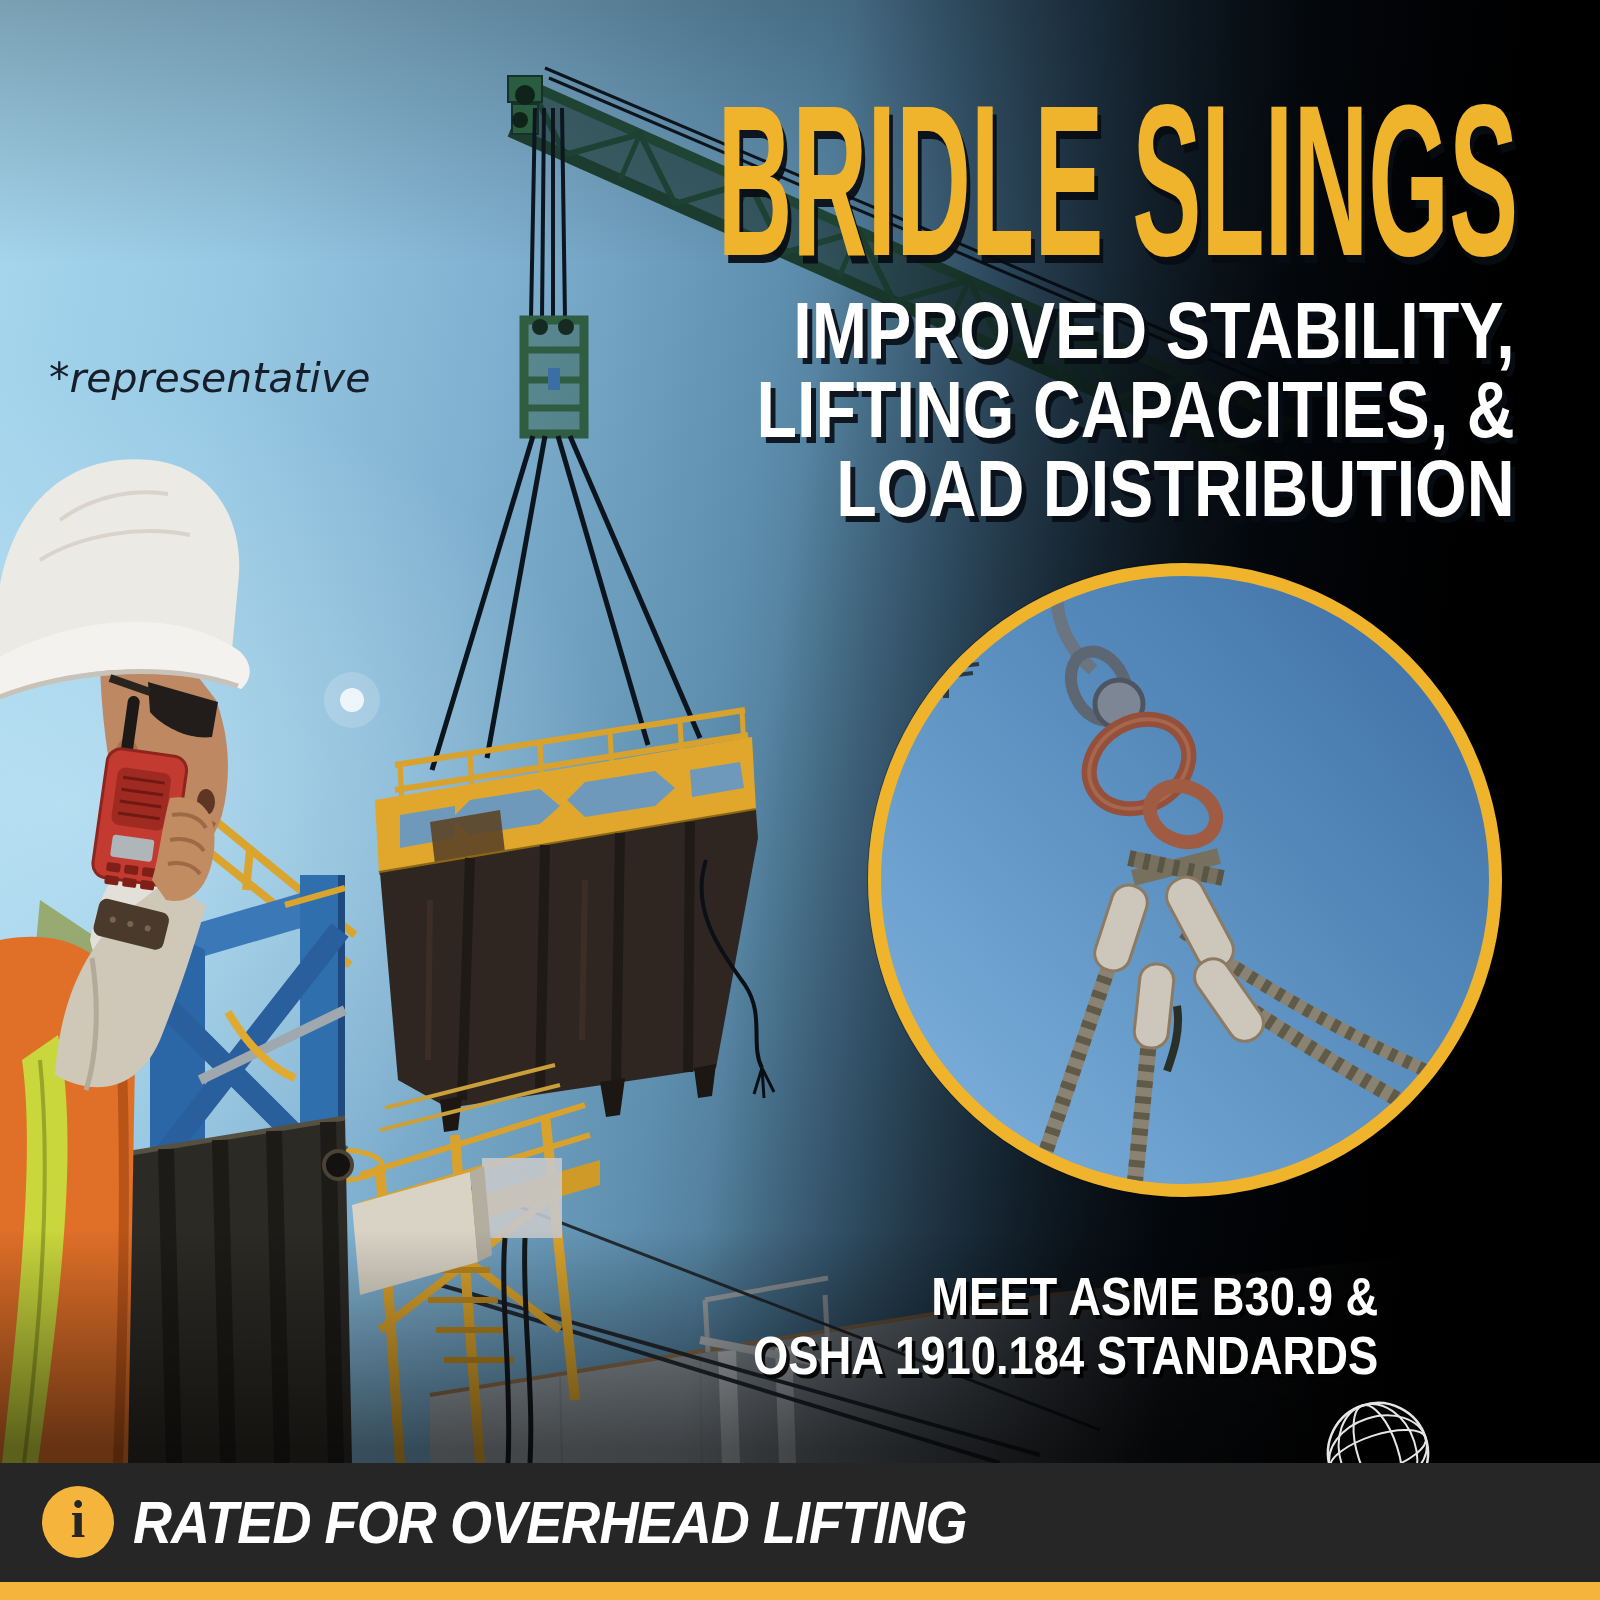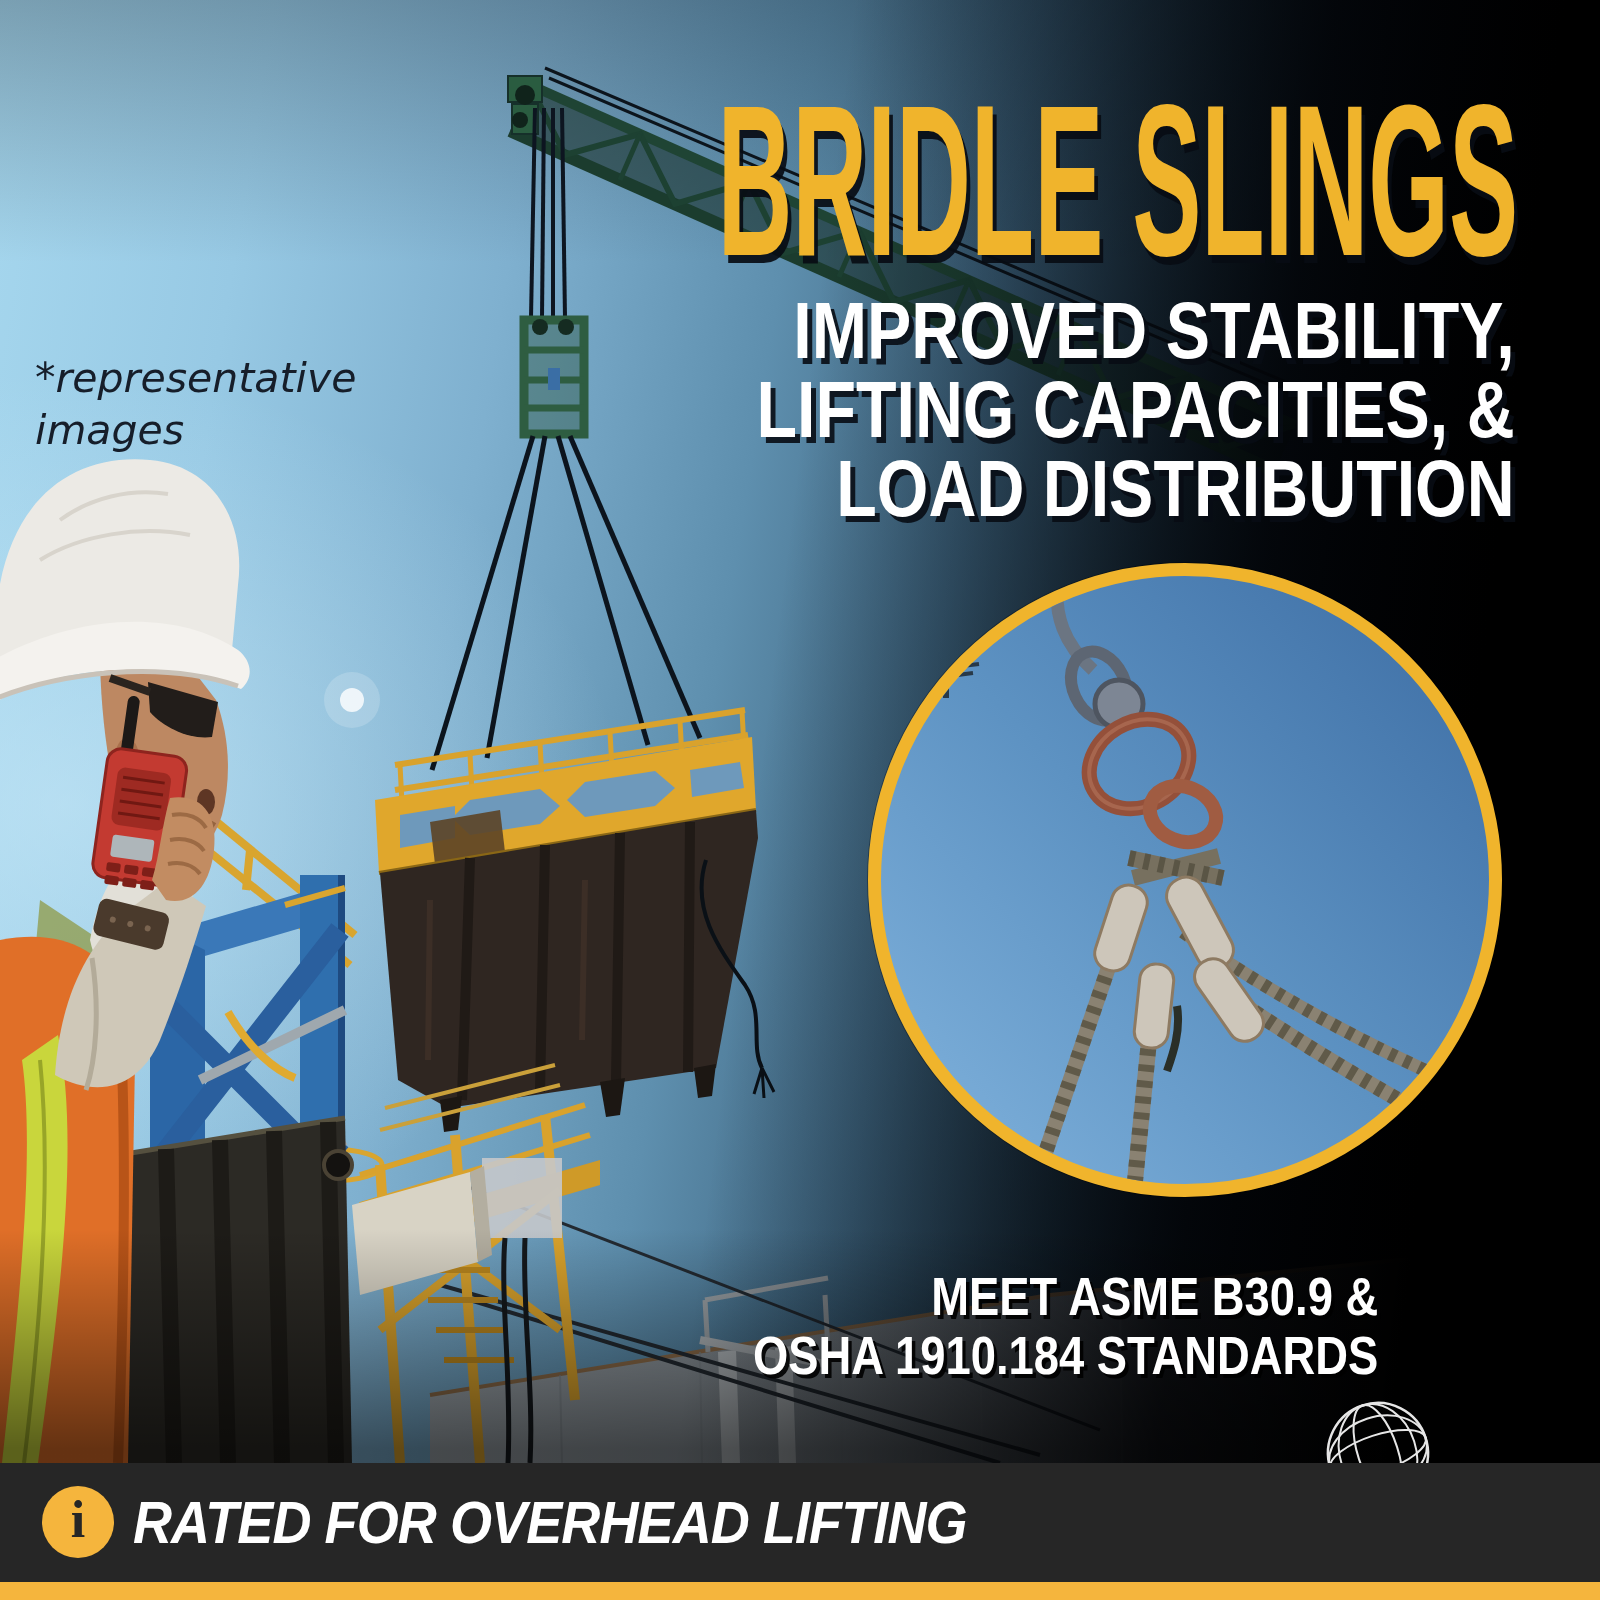--- a/index.html
+++ b/index.html
@@ -18,21 +18,21 @@
                rgba(1,2,5,.88) 75%, #000 88%);}
   .overlay-bottom{position:absolute;left:0;top:0;width:1600px;height:1463px;pointer-events:none;
     background:linear-gradient(to bottom, rgba(0,0,0,0) 84%, rgba(0,0,0,.55) 99%);}
   
   .inset{position:absolute;left:868px;top:563px;width:608px;height:608px;
     border:13px solid var(--accent,#F0B42C);border-radius:50%;overflow:hidden;
     background:linear-gradient(47deg,#82b4de 0%,#5d92c2 48%,#3c6ca3 100%);
     box-shadow:0 0 0 1px rgba(0,0,0,.3);}
   .inset svg{display:block;}
   
-  .note{position:absolute;left:35px;top:352px;font-style:italic;font-size:41px;line-height:52px;
+  .note{position:absolute;left:49px;top:352px;font-style:italic;font-size:41px;line-height:52px;
     color:#161e2a;font-family:"DejaVu Sans",sans-serif;}
   .title{position:absolute;right:82px;top:72px;font-size:216px;line-height:1;font-weight:800;
     color:var(--accent,#F0B42C);white-space:nowrap;transform:scaleX(.48);transform-origin:100% 0;
     text-shadow:8px 8px 0 rgba(8,12,20,.92);letter-spacing:0;}
   .subtitle{position:absolute;right:85px;top:291px;font-size:79px;line-height:79px;font-weight:800;
     color:#fff;text-align:right;white-space:nowrap;transform:scaleX(.84);transform-origin:100% 0;
     text-shadow:6px 6px 0 rgba(8,12,20,.9);}
   .standards{position:absolute;right:222px;top:1267px;font-size:54px;line-height:59px;font-weight:800;
     color:#fff;text-align:right;white-space:nowrap;transform:scaleX(.84);transform-origin:100% 0;
     text-shadow:4px 4px 0 rgba(0,0,0,.9);}
@@ -275,21 +275,20 @@
         <rect x="300" y="298" width="38" height="98" rx="18" transform="rotate(-28 319 347)"></rect>
         <rect x="256" y="388" width="34" height="84" rx="16" transform="rotate(6 273 430)"></rect>
         <rect x="330" y="378" width="36" height="92" rx="17" transform="rotate(-35 348 424)"></rect>
       </g>
       <path d="M296,430 C300,455 292,478 286,495" stroke="#2a2f28" stroke-width="8" fill="none"></path>
     </svg>
   </div>
 
   <div class="note">
     <div>*representative</div>
-    <div>images</div>
   </div>
 
   <div class="title">BRIDLE SLINGS</div>
 
   <div class="subtitle">
     <div>IMPROVED STABILITY,</div>
     <div>LIFTING CAPACITIES, &amp;</div>
     <div>LOAD DISTRIBUTION</div>
   </div>
 

